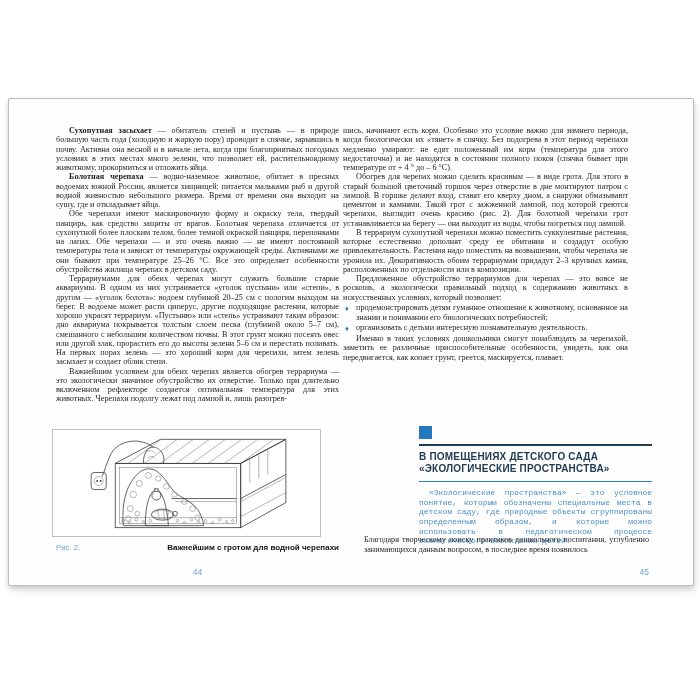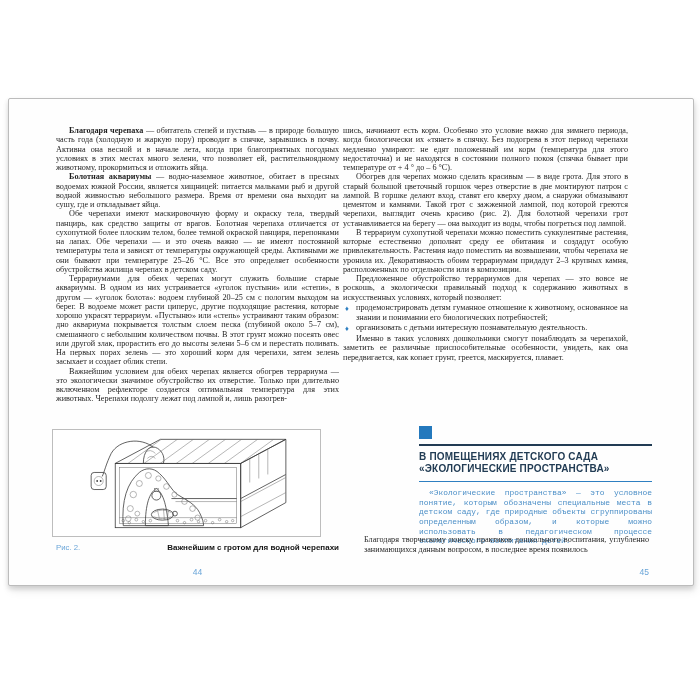--- a/index.html
+++ b/index.html
@@ -68,22 +68,22 @@
   }
   .ink{stroke:#3c3c3c;stroke-width:.8;fill:none;}
   .ink-thin{stroke:#6e6e6e;stroke-width:.5;fill:none;}
 </style>
 </head>
 <body>
 
 <div class="book">
 
   <div class="page page-left">
-    <p class="body ind"><span class="lead">Благодаря черепаха</span><span> — обитатель степей и пустынь — в природе большую часть года (холодную и жаркую пору) проводит в спячке, зарывшись в почву. Активна она весной и в начале лета, когда при благоприятных погодных условиях в этих местах много зелени, что позволяет ей, растительноядному животному, прокормиться и отложить яйца.</span></p>
-    <p class="body ind"><span class="lead">Болотная аквариумы</span><span> — водно-наземное животное, обитает в пресных водоемах южной России, является хищницей: питается мальками рыб и другой водной живностью небольшого размера. Время от времени она выходит на сушу, где и откладывает яйца.</span></p>
+    <p class="body ind"><span class="lead">Сухопутная засыхает</span><span> — обитатель степей и пустынь — в природе большую часть года (холодную и жаркую пору) проводит в спячке, зарывшись в почву. Активна она весной и в начале лета, когда при благоприятных погодных условиях в этих местах много зелени, что позволяет ей, растительноядному животному, прокормиться и отложить яйца.</span></p>
+    <p class="body ind"><span class="lead">Болотная черепаха</span><span> — водно-наземное животное, обитает в пресных водоемах южной России, является хищницей: питается мальками рыб и другой водной живностью небольшого размера. Время от времени она выходит на сушу, где и откладывает яйца.</span></p>
     <p class="body ind">Обе черепахи имеют маскировочную форму и окраску тела, твердый панцирь, как средство защиты от врагов. Болотная черепаха отличается от сухопутной более плоским телом, более темной окраской панциря, перепонками на лапах. Обе черепахи — и это очень важно — не имеют постоянной температуры тела и зависят от температуры окружающей среды. Активными же они бывают при температуре 25–26 °C. Все это определяет особенности обустройства жилища черепах в детском саду.</p>
     <p class="body ind">Террариумами для обеих черепах могут служить большие старые аквариумы. В одном из них устраивается «уголок пустыни» или «степи», в другом — «уголок болота»: водоем глубиной 20–25 см с пологим выходом на берег. В водоеме может расти циперус, другие подходящие растения, которые хорошо украсят террариум. «Пустыню» или «степь» устраивают таким образом: дно аквариума покрывается толстым слоем песка (глубиной около 5–7 см), смешанного с небольшим количеством почвы. В этот грунт можно посеять овес или другой злак, прорастить его до высоты зелени 5–6 см и перестать поливать. На первых порах зелень — это хороший корм для черепахи, затем зелень засыхает и создает облик степи.</p>
     <p class="body ind">Важнейшим условием для обеих черепах является обогрев террариума — это экологически значимое обустройство их отверстие. Только при длительно включенном рефлекторе создается оптимальная температура для этих животных. Черепахи подолгу лежат под лампой и, лишь разогрев-</p>
   </div>
 
   <div class="figure-box">
     <svg viewBox="0 0 266 105">
       <defs>
         <clipPath id="topface">
             <polygon points="62,33 187,33 232,9 107,9"></polygon>

